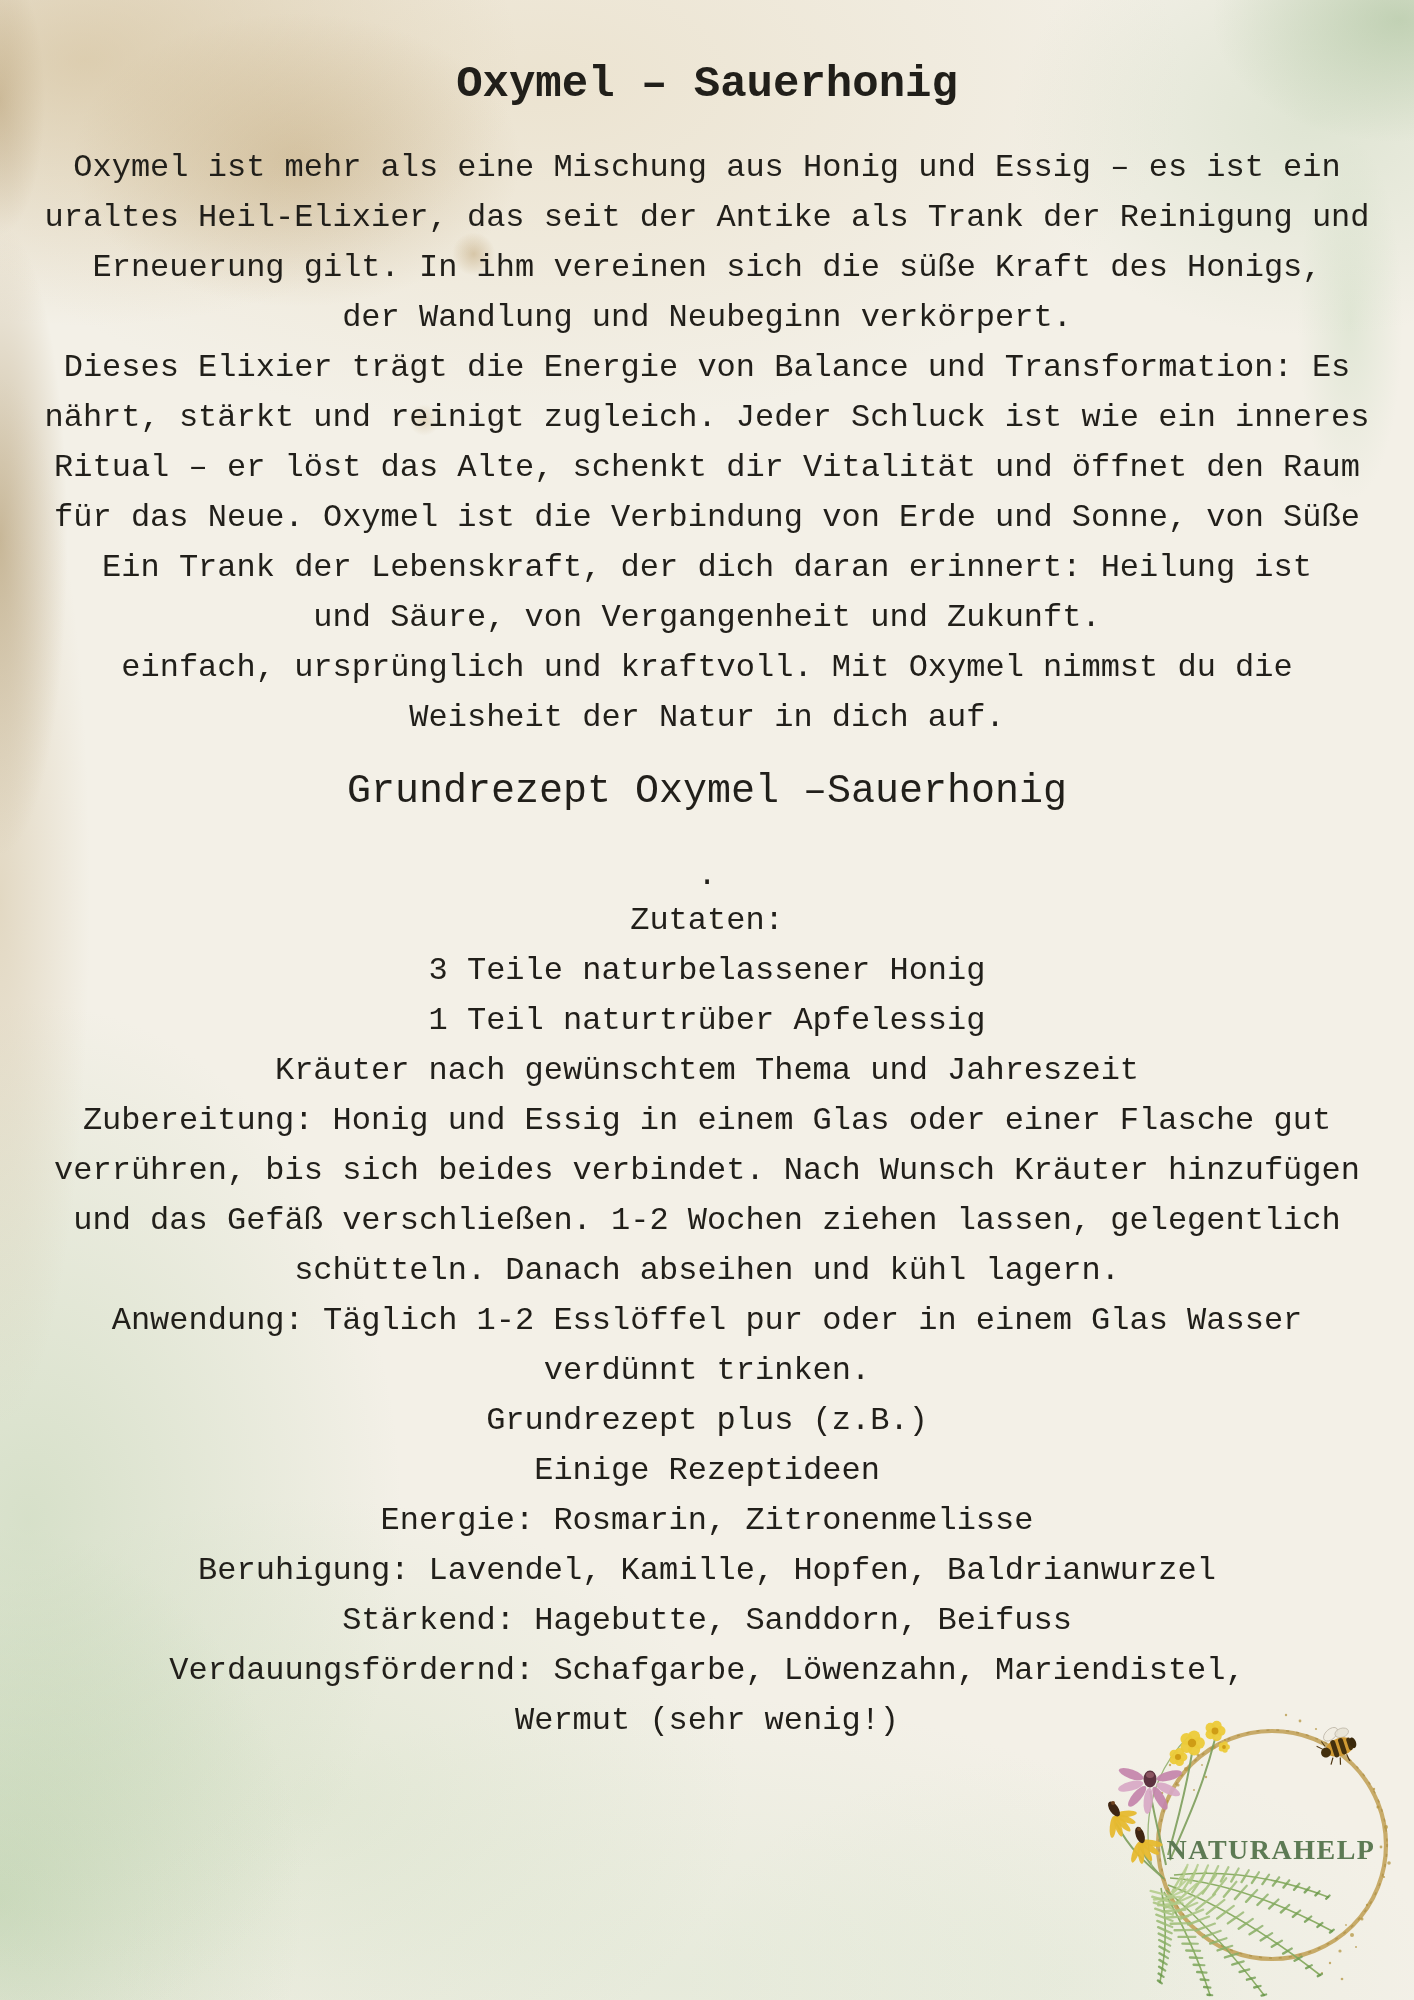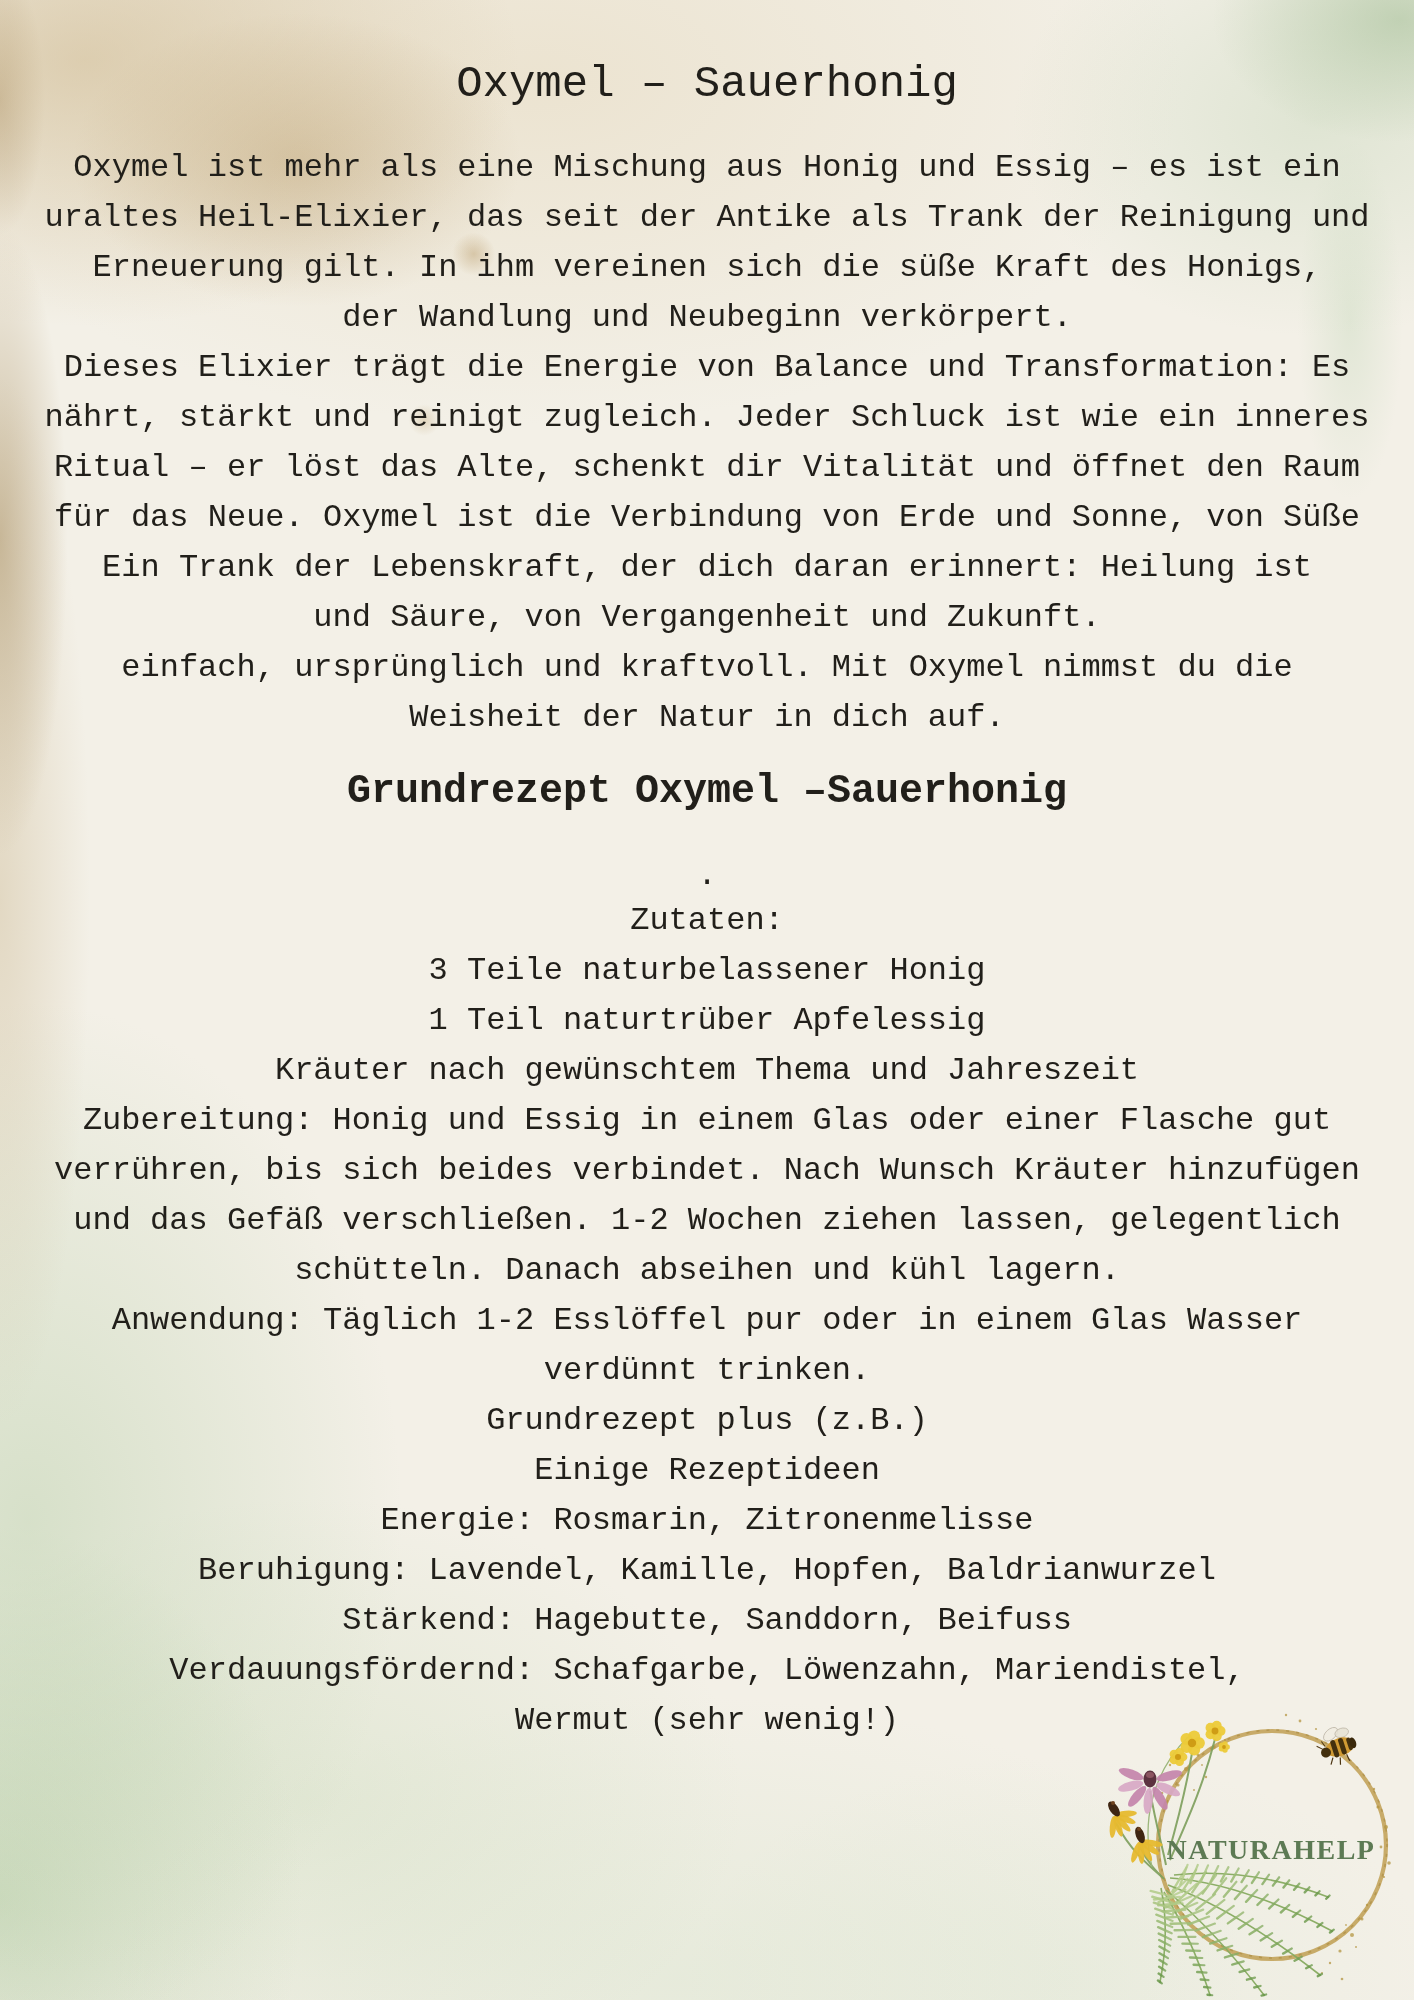--- a/index.html
+++ b/index.html
@@ -28,27 +28,27 @@
       radial-gradient(ellipse 420px 520px at 0% 95%, rgba(168,198,152,.48), transparent 72%),
       radial-gradient(ellipse 600px 420px at 22% 90%, rgba(188,212,172,.30), transparent 72%),
       
       radial-gradient(ellipse 760px 380px at 48% 99%, rgba(198,220,188,.28), transparent 75%),
       radial-gradient(ellipse 500px 300px at 75% 99%, rgba(205,224,196,.22), transparent 75%);
     font-family:"Liberation Mono","DejaVu Sans Mono",monospace;
     color:#211f1a;
   }
   .title{
     padding-top:26px;height:58px;line-height:58px;
-    font-size:44px;font-weight:400;text-align:center;
+    font-size:44px;font-weight:700;text-align:center;
   }
   .intro{}
   .line{height:50px;line-height:50px;font-size:32px;text-align:center;white-space:pre;}
   .h2{
     margin-top:18px;height:62px;line-height:62px;
-    font-size:40px;font-weight:700;text-align:center;
+    font-size:40px;font-weight:400;text-align:center;
   }
   .dot-line{margin-top:14px;height:40px;line-height:40px;font-size:32px;text-align:center;}
   .logo{position:absolute;left:1090px;top:1695px;width:324px;height:305px;}
   .brand-text{
     font-family:"Liberation Serif","DejaVu Serif",serif;
     font-weight:700;font-size:28px;letter-spacing:1.5px;
     fill:#5d7a54;
   }
 </style>
 </head>

